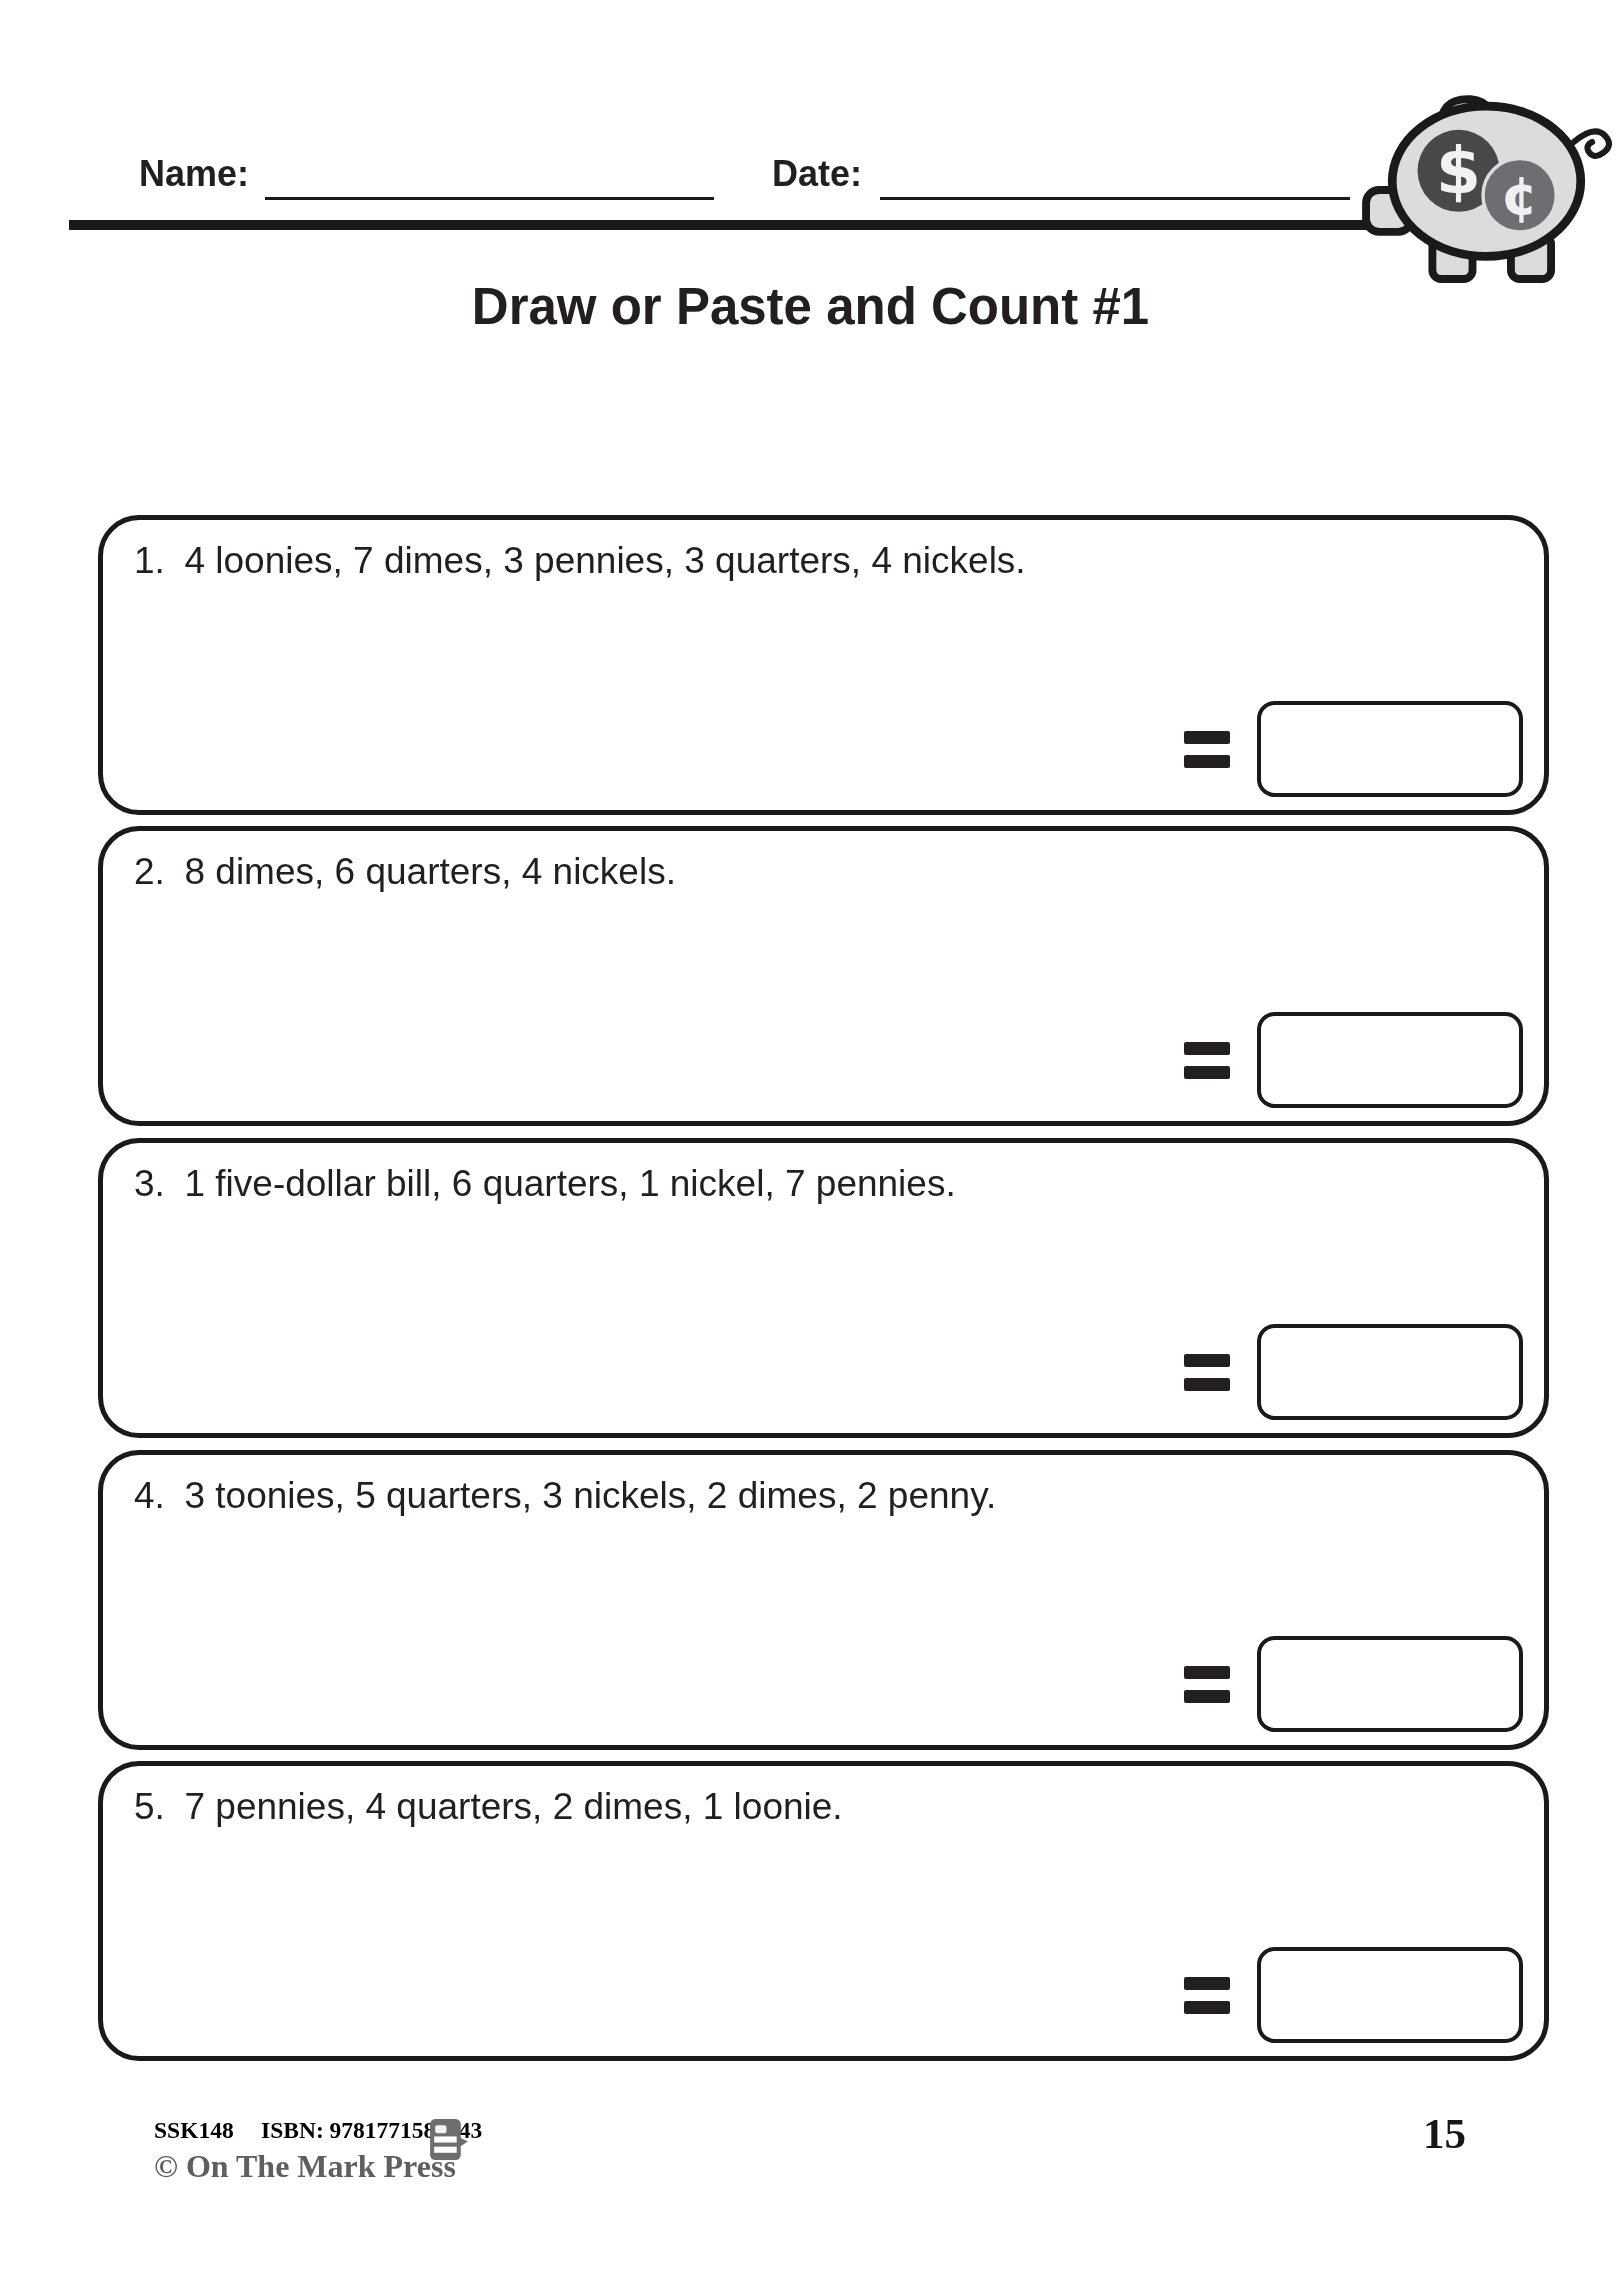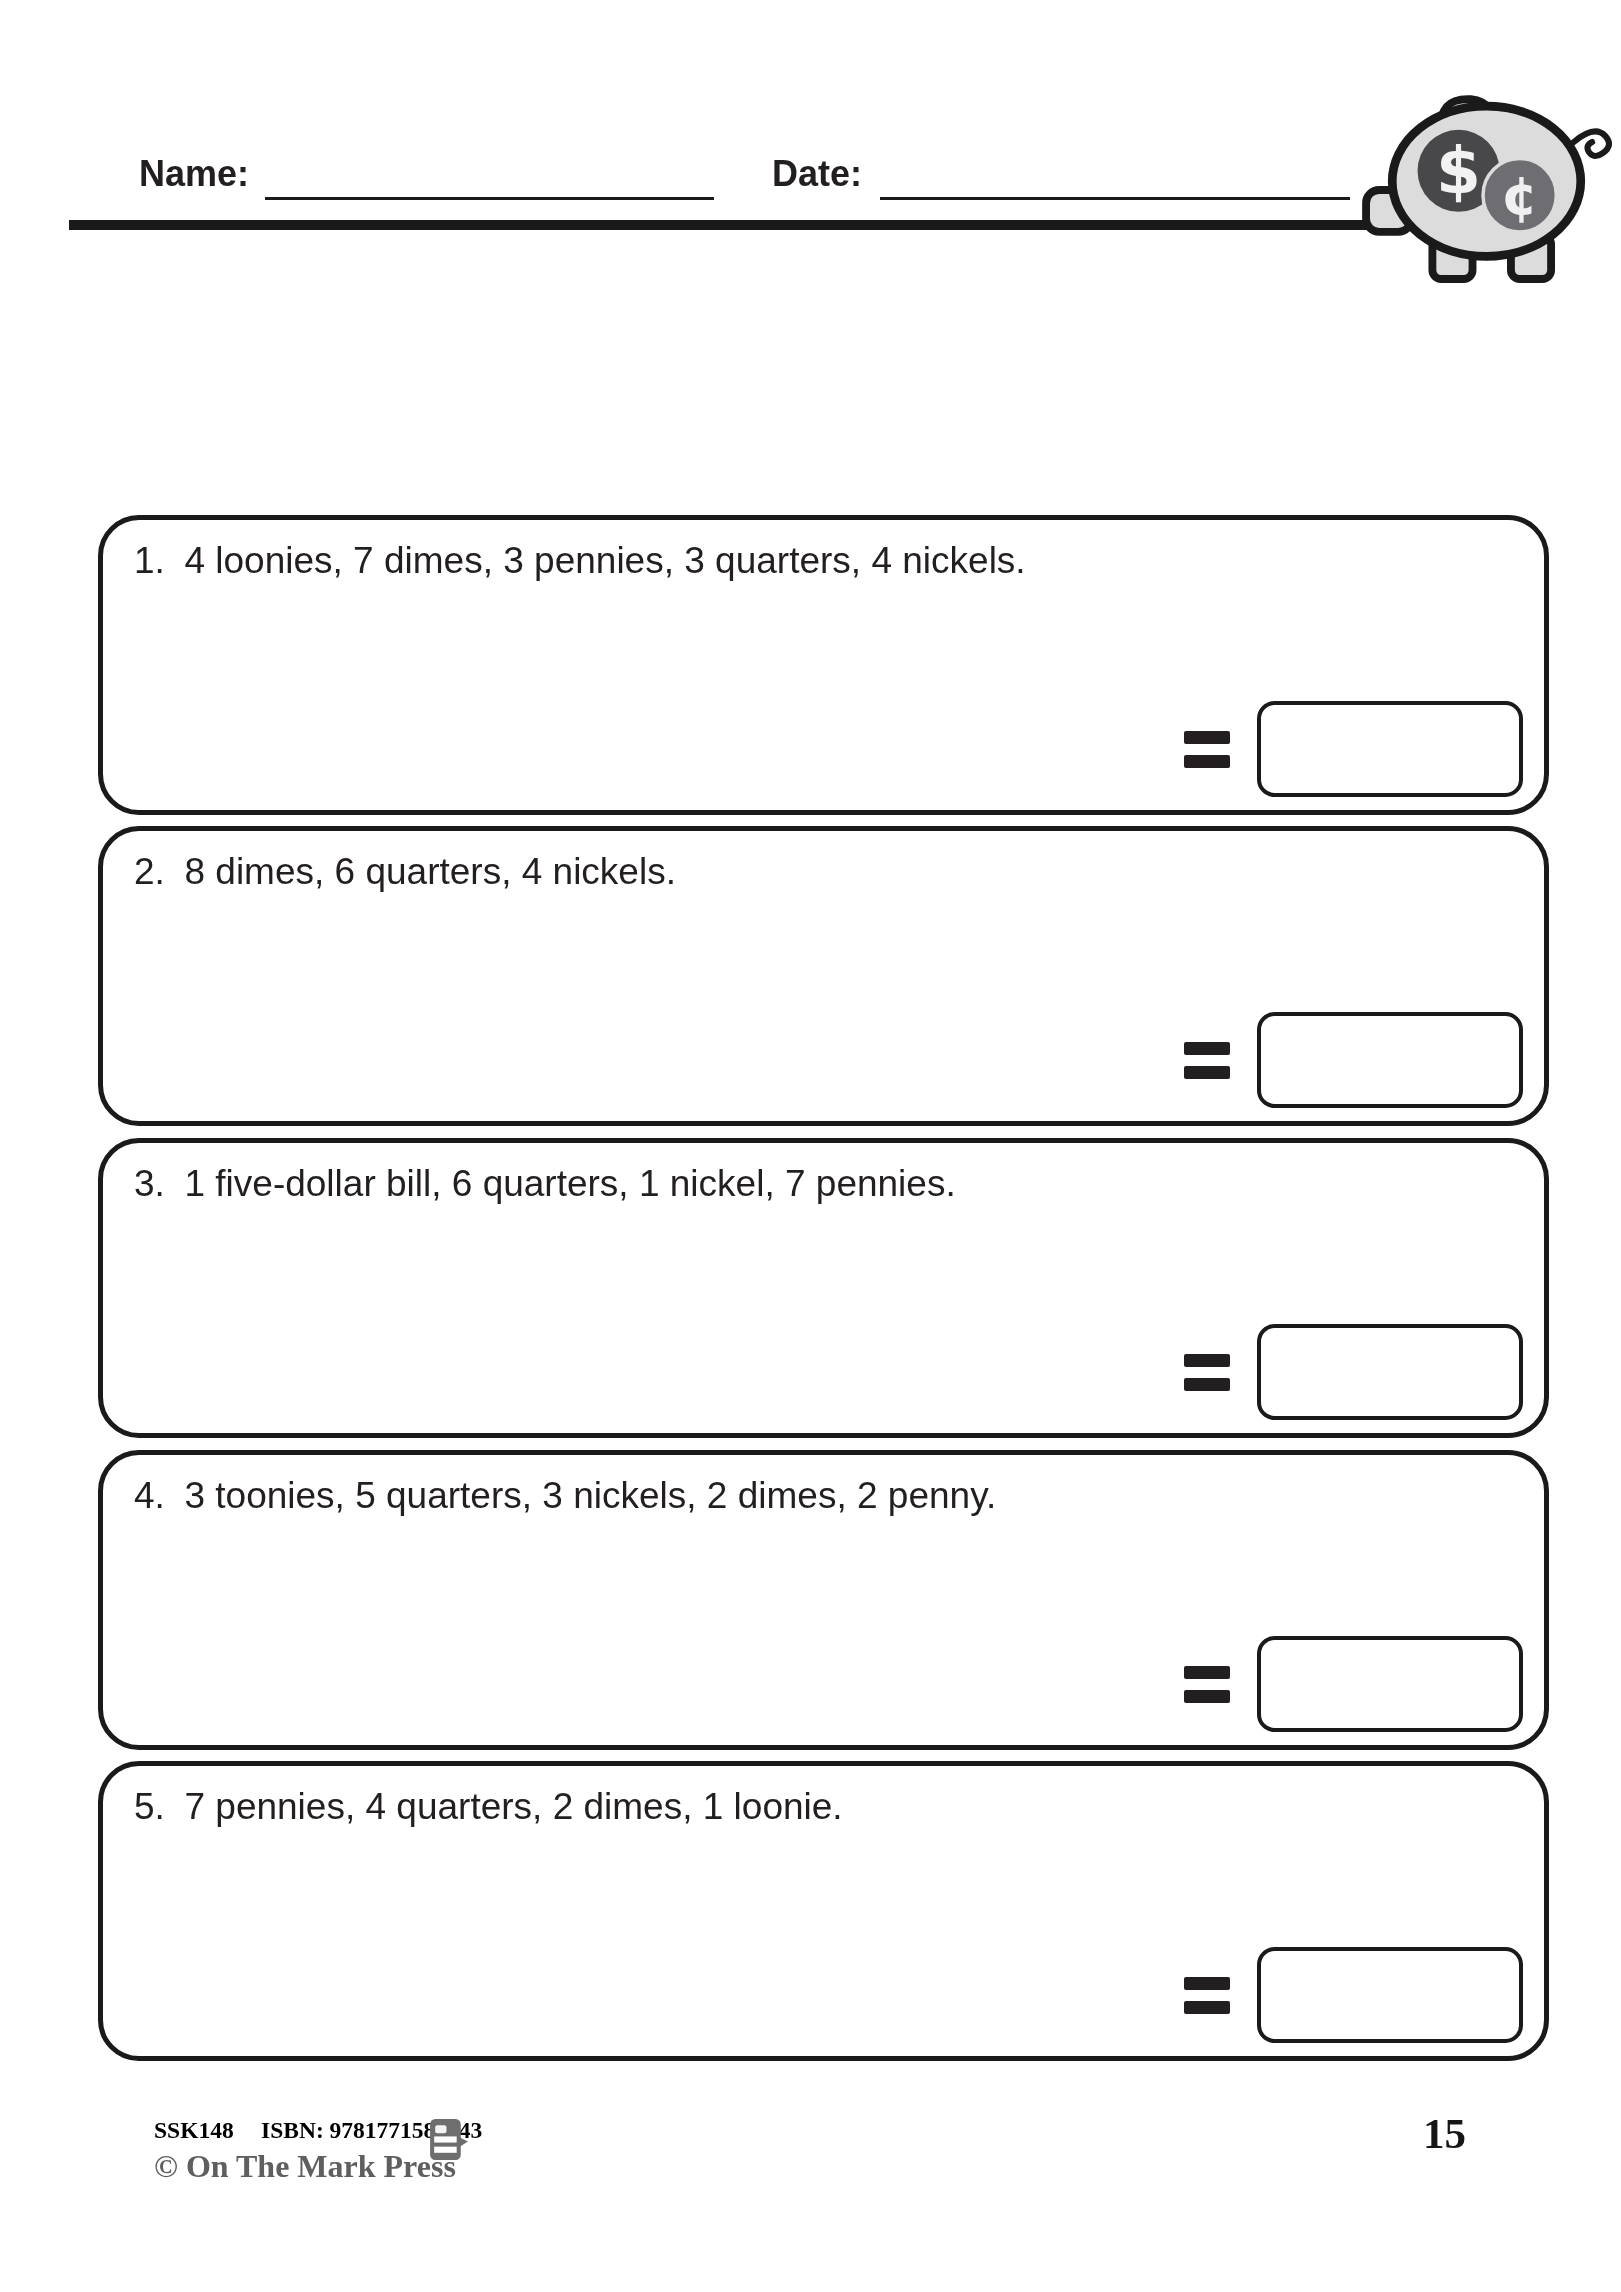--- a/index.html
+++ b/index.html
@@ -92,20 +92,21 @@
       <ellipse cx="150" cy="100" rx="108" ry="86" fill="#dcdcdc" stroke="#1a1a1a" stroke-width="10"></ellipse>
 
       <circle cx="118" cy="88" r="47" fill="#48484b"></circle>
       <text x="118" y="113" font-size="74" font-weight="bold" fill="#f2f2f2" text-anchor="middle" font-family="DejaVu Sans, sans-serif">$</text>
 
       <circle cx="188" cy="116" r="42" fill="#6e6e72" stroke="#dcdcdc" stroke-width="4"></circle>
       <text x="188" y="138" font-size="62" font-weight="bold" fill="#f0f0f0" text-anchor="middle" font-family="DejaVu Sans, sans-serif">¢</text>
     </svg>
   </div>
 
+  <div class="abs page-title">Draw or Paste and Count #1</div>
   <div class="abs instructions">
   </div>
 
   <div class="pbox b1">
     <div class="prob">
       <span>1.</span>
       <span>4 loonies, 7 dimes, 3 pennies, 3 quarters, 4 nickels.</span>
     </div>
     <div class="draw-area"></div>
     <div class="equals">

